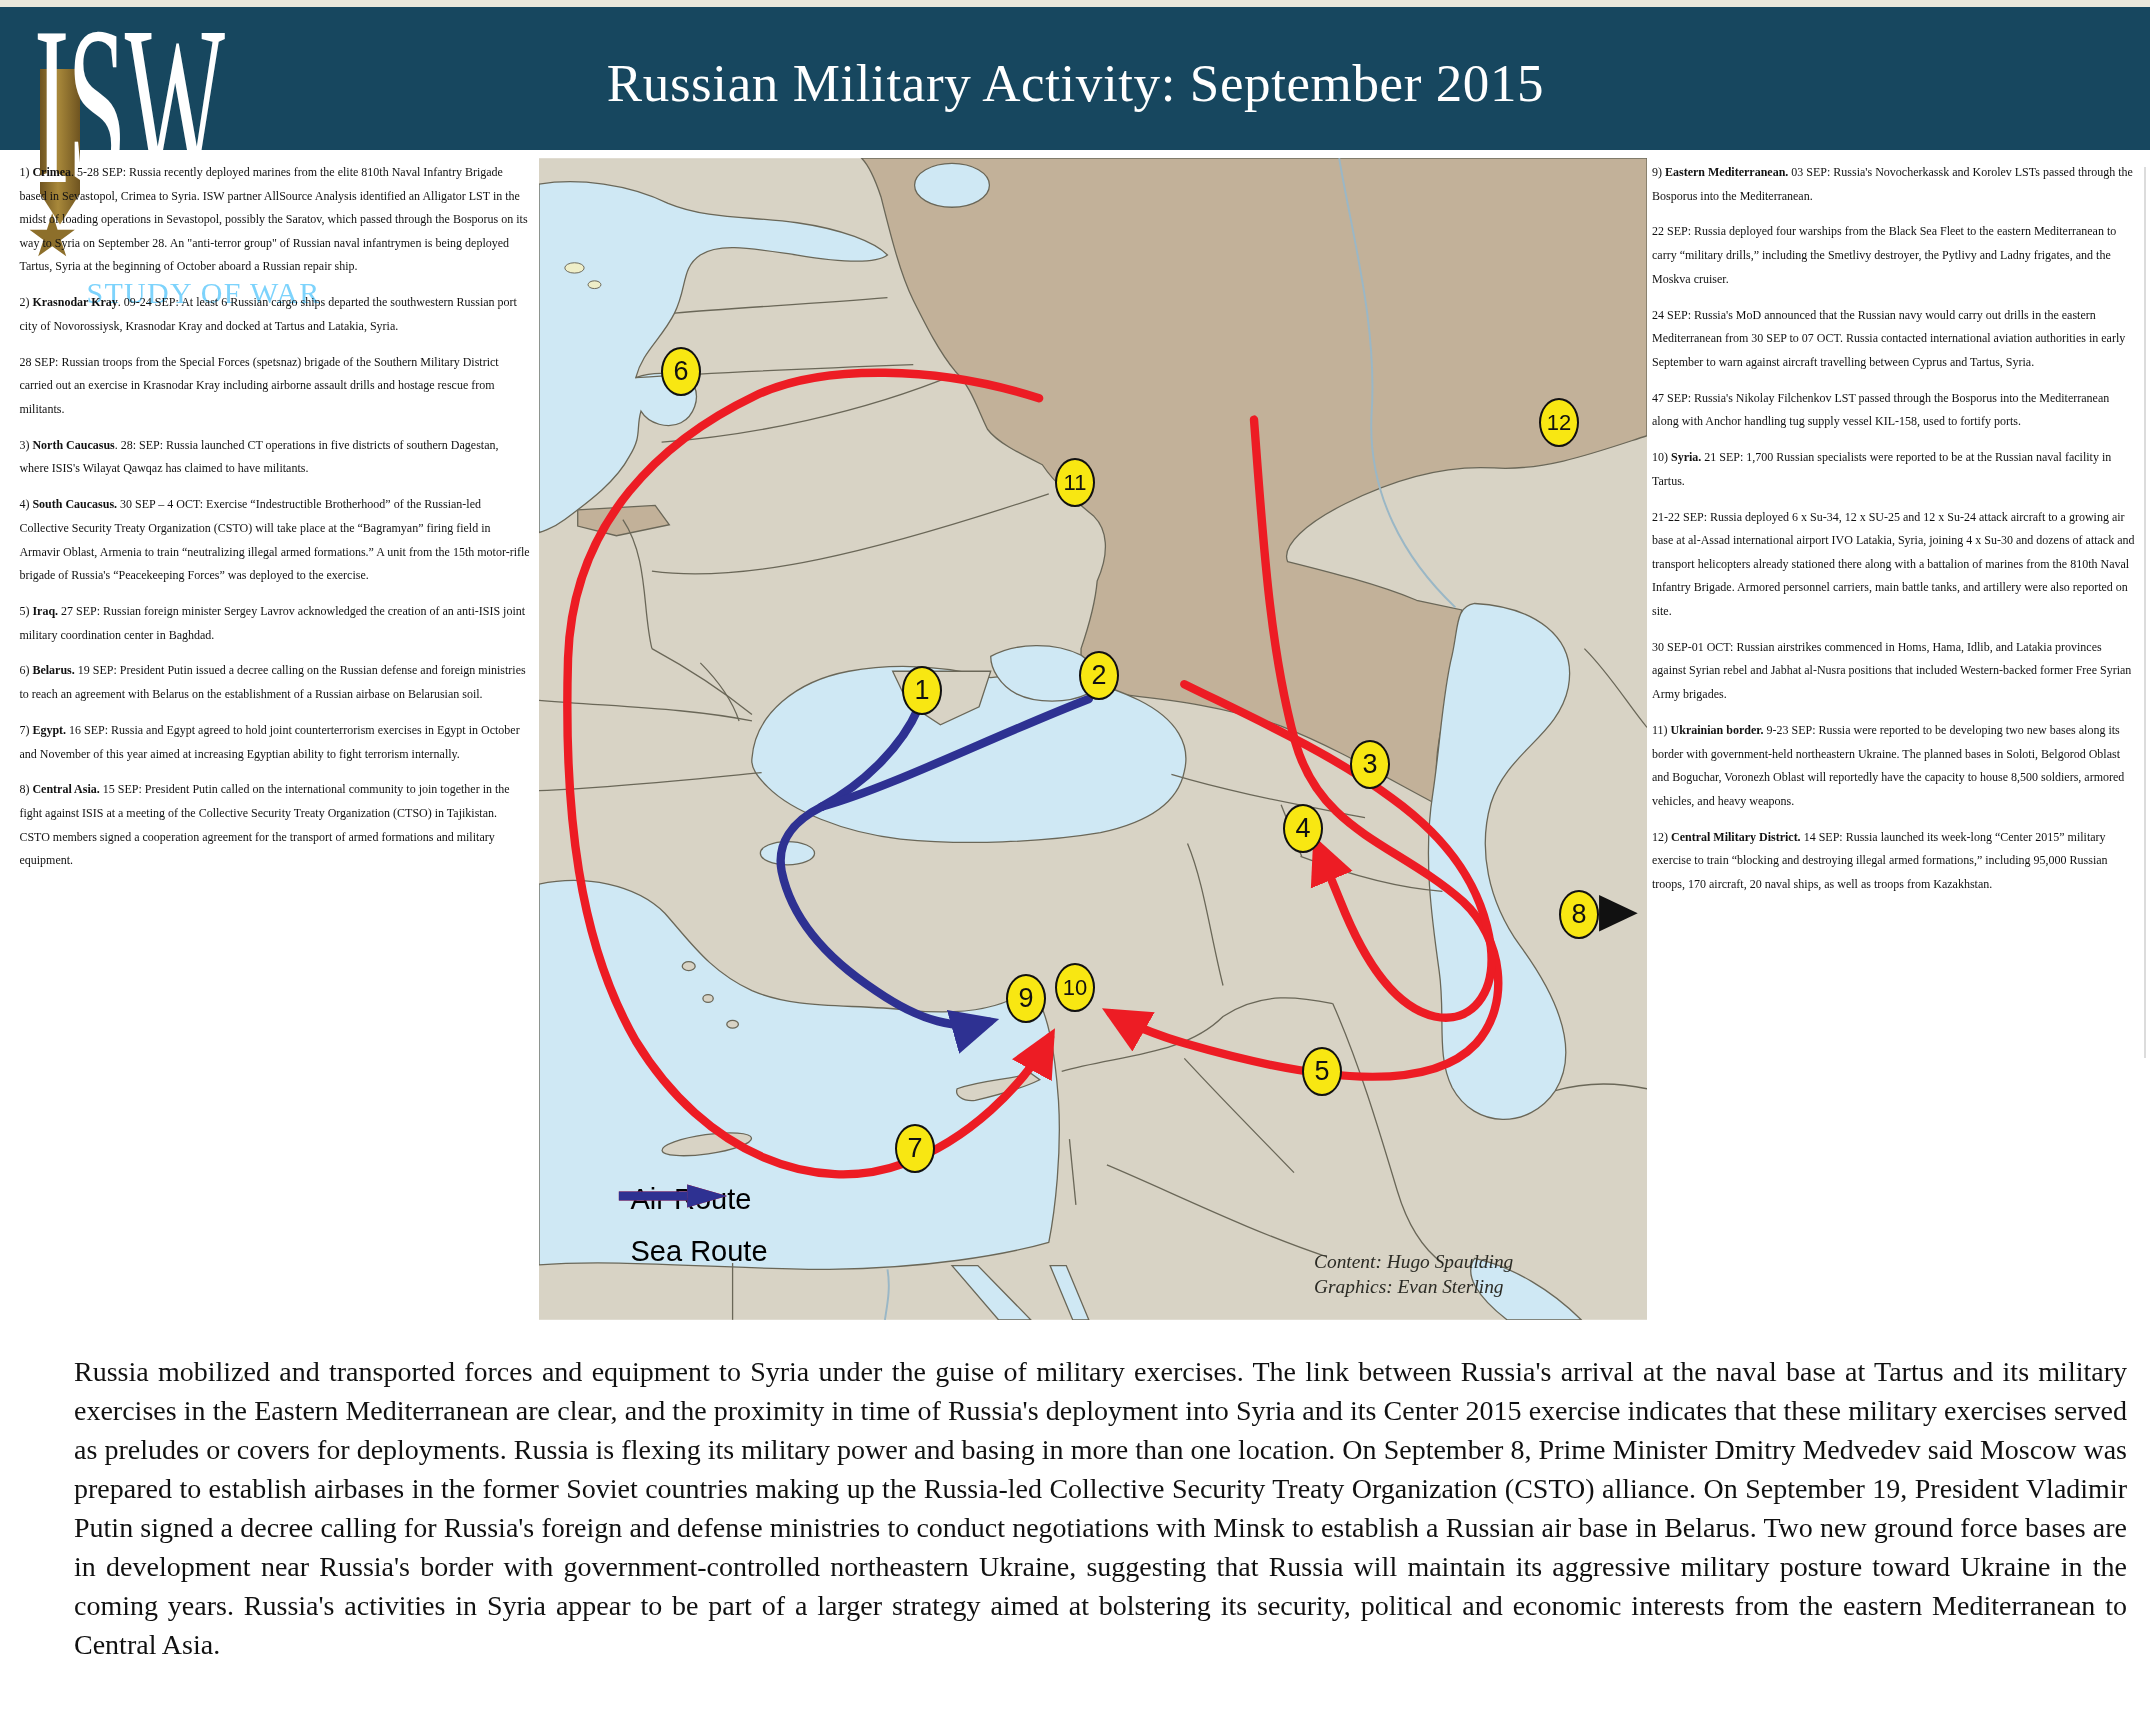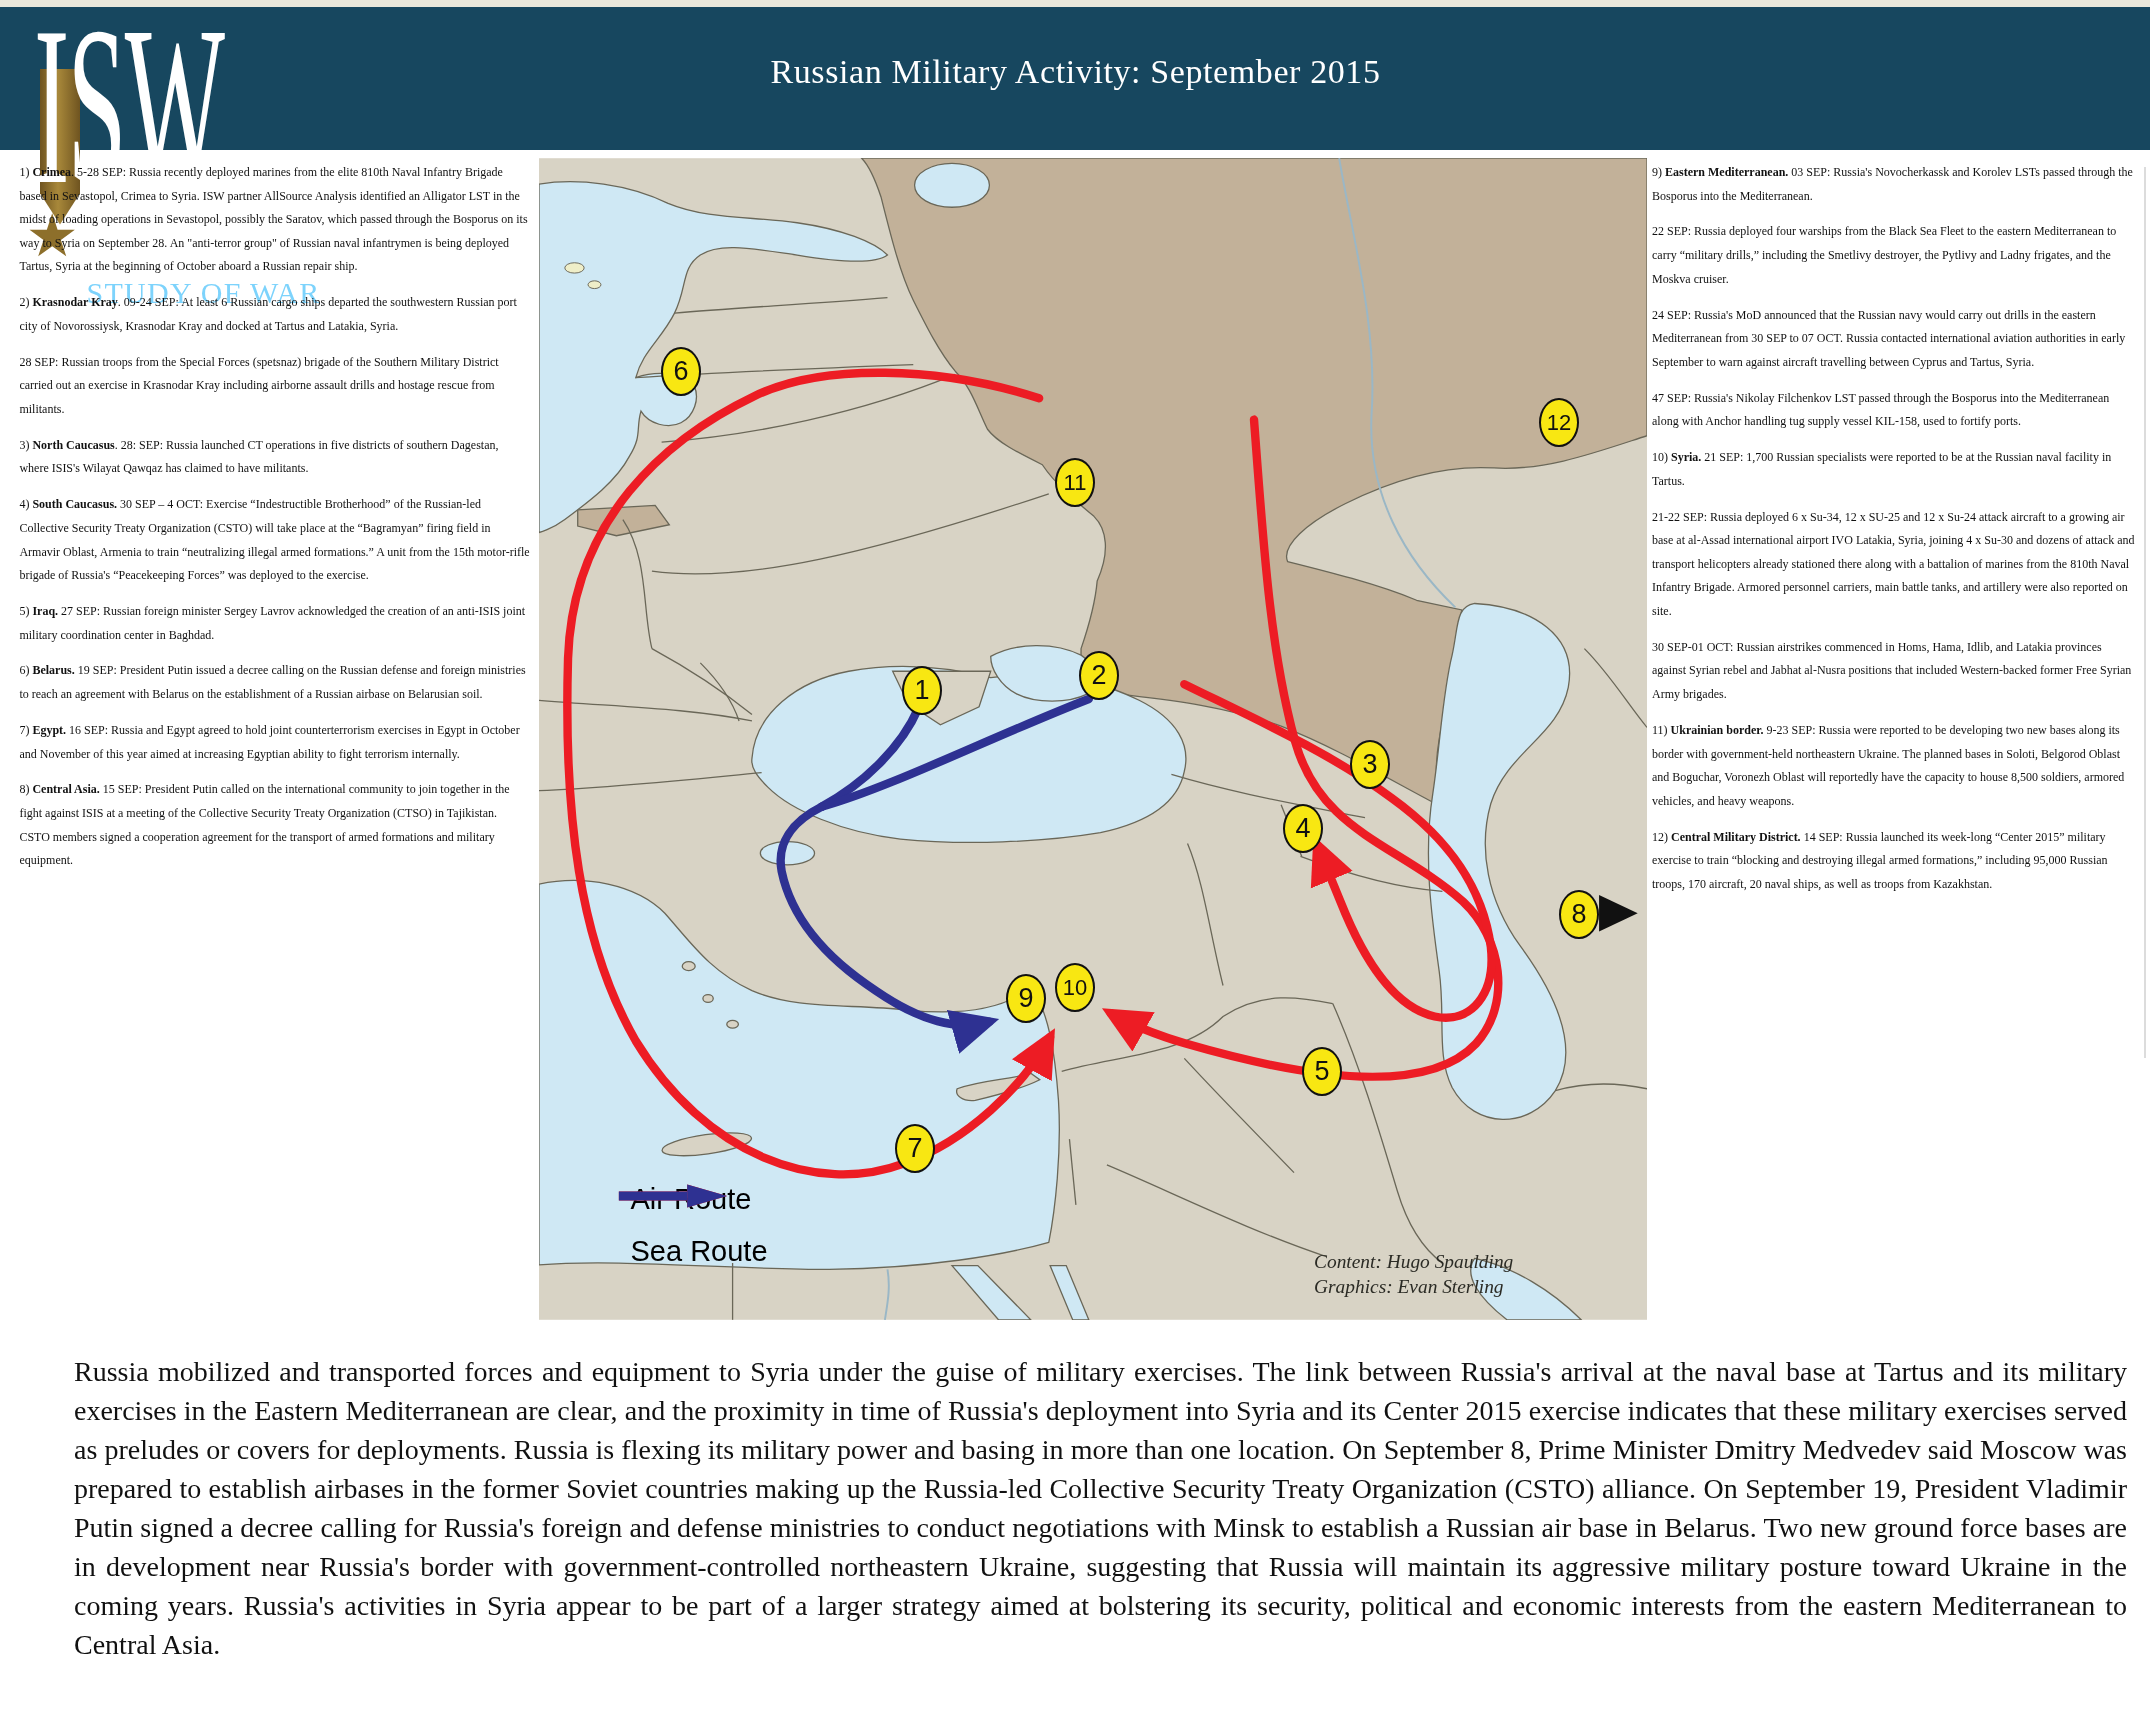--- a/index.html
+++ b/index.html
@@ -4,21 +4,21 @@
 <style>
   html,body{margin:0;padding:0;}
   body{width:2151px;height:1713px;position:relative;background:#ffffff;
        font-family:"Liberation Serif",serif;color:#111;overflow:hidden;}
 
   #top-strip{position:absolute;left:0;top:0;width:2151px;height:6.5px;background:#e9e7db;}
 
   
   #header{position:absolute;left:0;top:6.5px;width:2151px;height:143px;background:#17475F;}
   #page-title{position:absolute;left:0;right:0;top:46px;text-align:center;
-      font-size:34px;color:#ffffff;letter-spacing:0.6px;}
+      font-size:53px;color:#ffffff;letter-spacing:0.6px;}
   #logo{position:absolute;left:15.5px;top:0;width:303px;height:143px;}
   #logo-ribbon{position:absolute;left:24.5px;top:62px;width:40px;height:156px;
       background:linear-gradient(90deg,#6f5420,#a8883a 45%,#6f5420);
       clip-path:polygon(0 0,100% 0,100% 80%,50% 100%,0 80%);}
   #logo-star{position:absolute;left:10.3px;top:200px;font-size:59px;color:#8d6f2b;line-height:1;}
   #logo-acronym{position:absolute;left:18px;top:-14px;font-size:226px;line-height:1;color:#fff;
       transform:scaleX(0.47);transform-origin:left top;letter-spacing:-3.9px;}
   #logo-sub1{position:absolute;left:72px;top:235px;font-family:"Liberation Sans",sans-serif;
       font-weight:bold;font-size:13.6px;letter-spacing:5.8px;color:#fff;white-space:nowrap;text-align:center;}
   #logo-sub2{position:absolute;left:71px;top:269px;font-size:30px;color:#7dd3fc;letter-spacing:1.3px;white-space:nowrap;}

